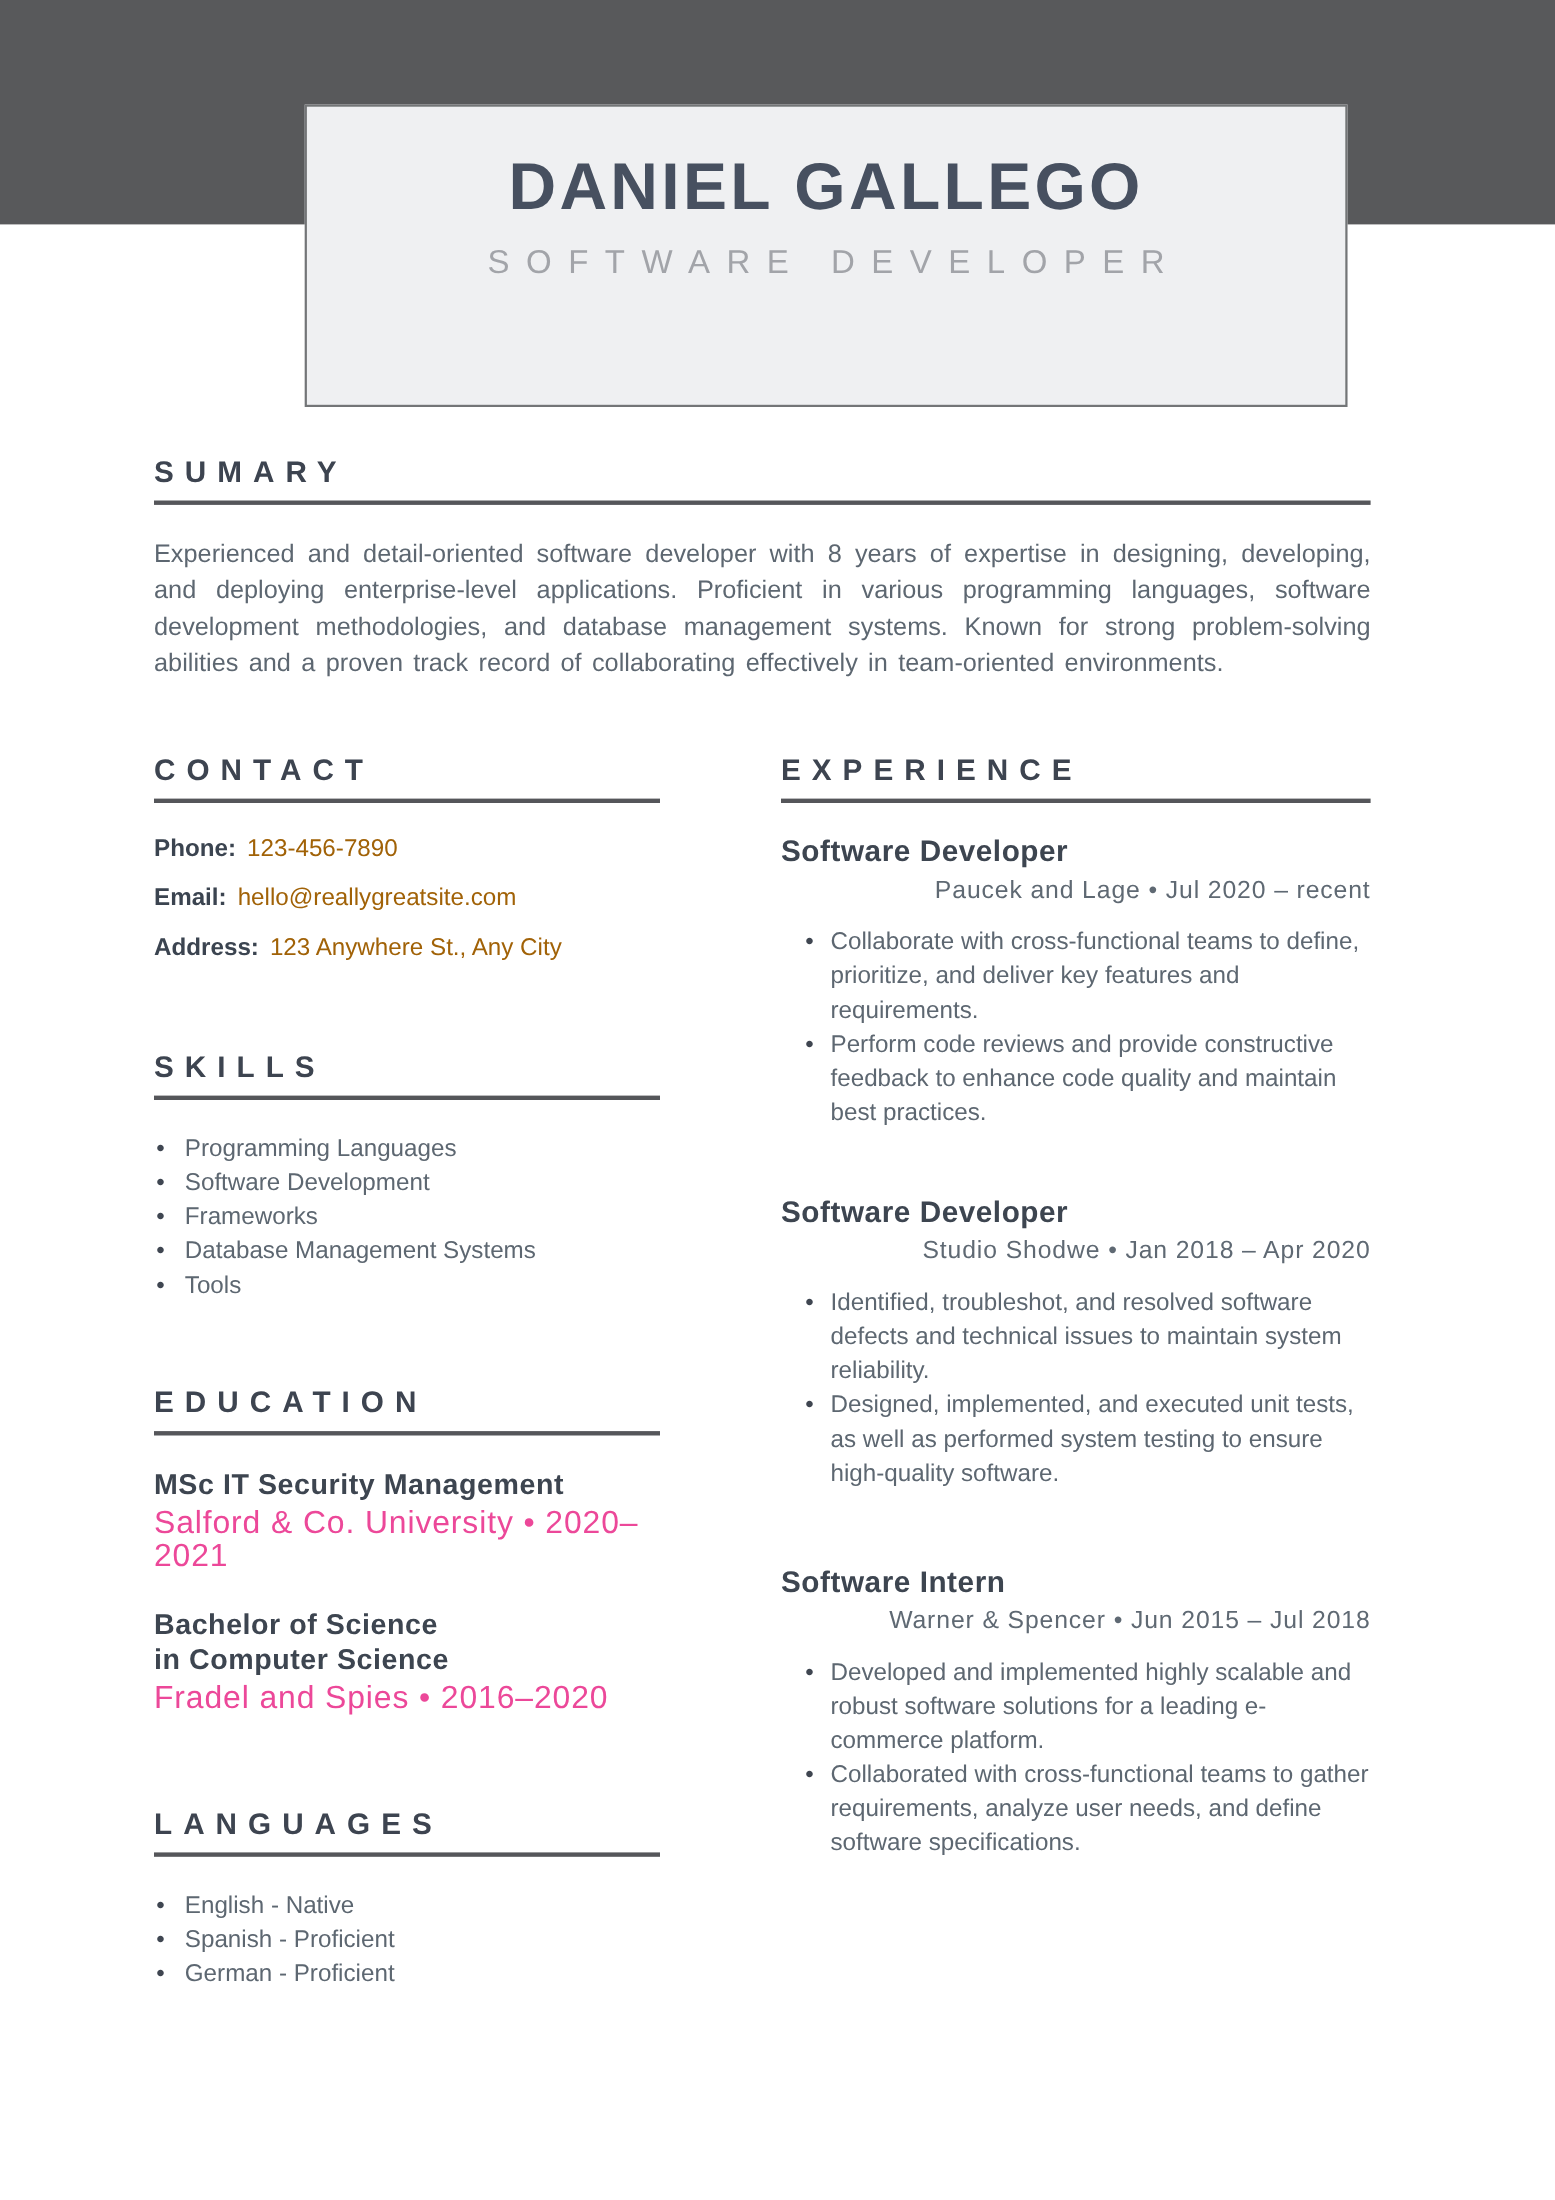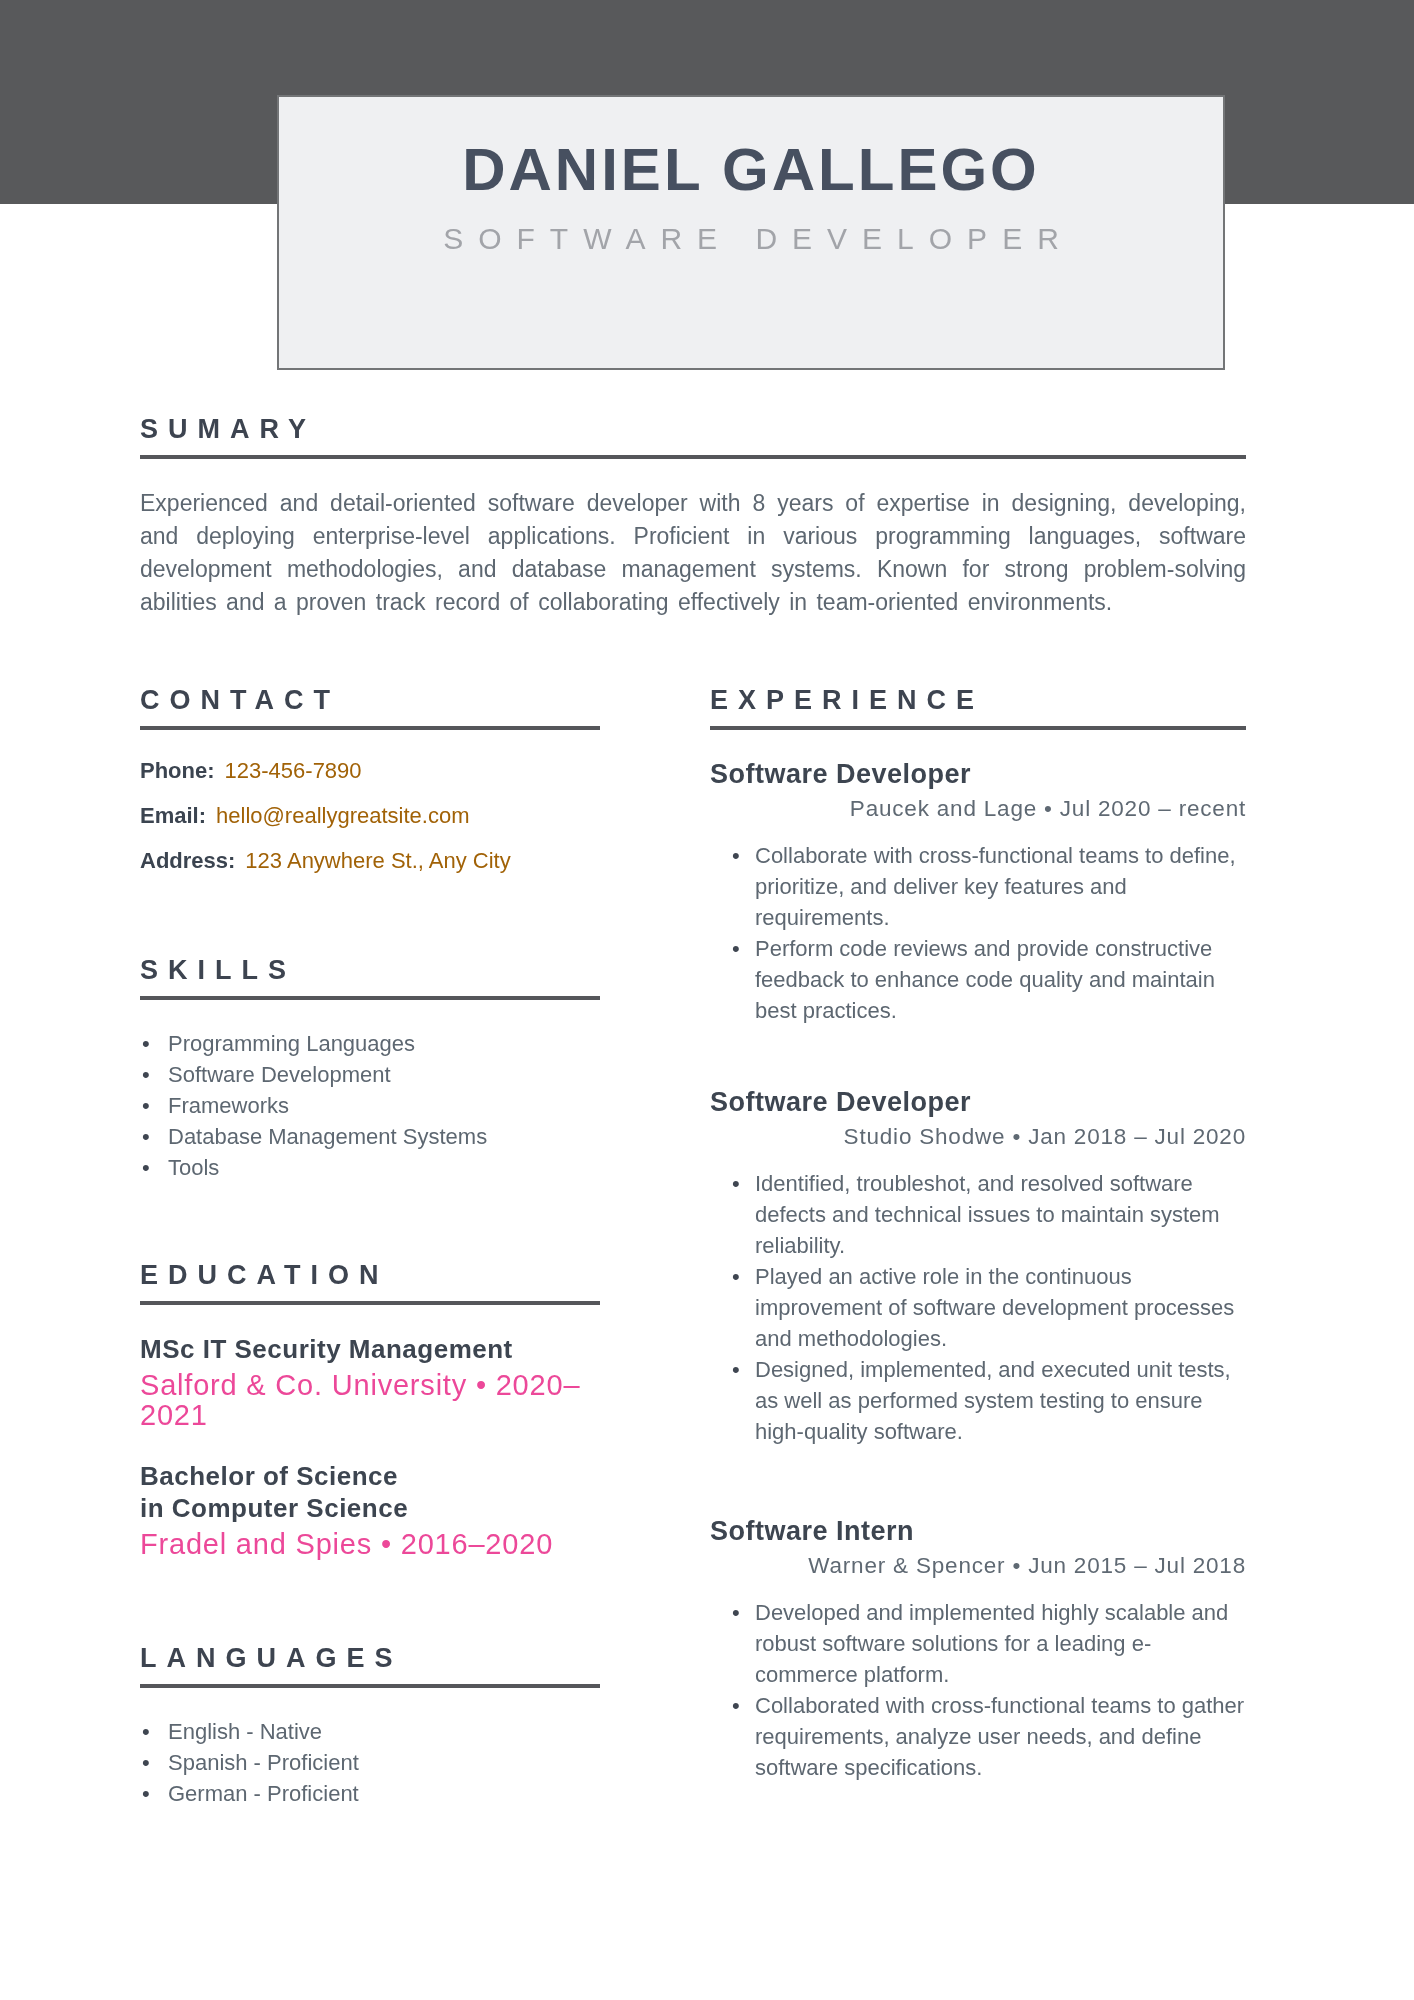--- a/index.html
+++ b/index.html
@@ -190,24 +190,23 @@
             <h3 class="job-title">Software Developer</h3>
             <div class="job-meta">Paucek and Lage • Jul 2020 – recent</div>
             <ul class="blist">
               <li>Collaborate with cross-functional teams to define, prioritize, and deliver key features and requirements.</li>
               <li>Perform code reviews and provide constructive feedback to enhance code quality and maintain best practices.</li>
             </ul>
           </article>
 
           <article class="job job-2">
             <h3 class="job-title">Software Developer</h3>
-            <div class="job-meta">Studio Shodwe • Jan 2018 – Jul 2020</div>
+            <div class="job-meta">Studio Shodwe • Jan 2018 – Apr 2020</div>
             <ul class="blist">
               <li>Identified, troubleshot, and resolved software defects and technical issues to maintain system reliability.</li>
-              <li>Played an active role in the continuous improvement of software development processes and methodologies.</li>
               <li>Designed, implemented, and executed unit tests, as well as performed system testing to ensure high-quality software.</li>
             </ul>
           </article>
 
           <article class="job job-3">
             <h3 class="job-title">Software Intern</h3>
             <div class="job-meta">Warner &amp; Spencer • Jun 2015 – Jul 2018</div>
             <ul class="blist">
               <li>Developed and implemented highly scalable and robust software solutions for a leading e-commerce platform.</li>
               <li>Collaborated with cross-functional teams to gather requirements, analyze user needs, and define software specifications.</li>

